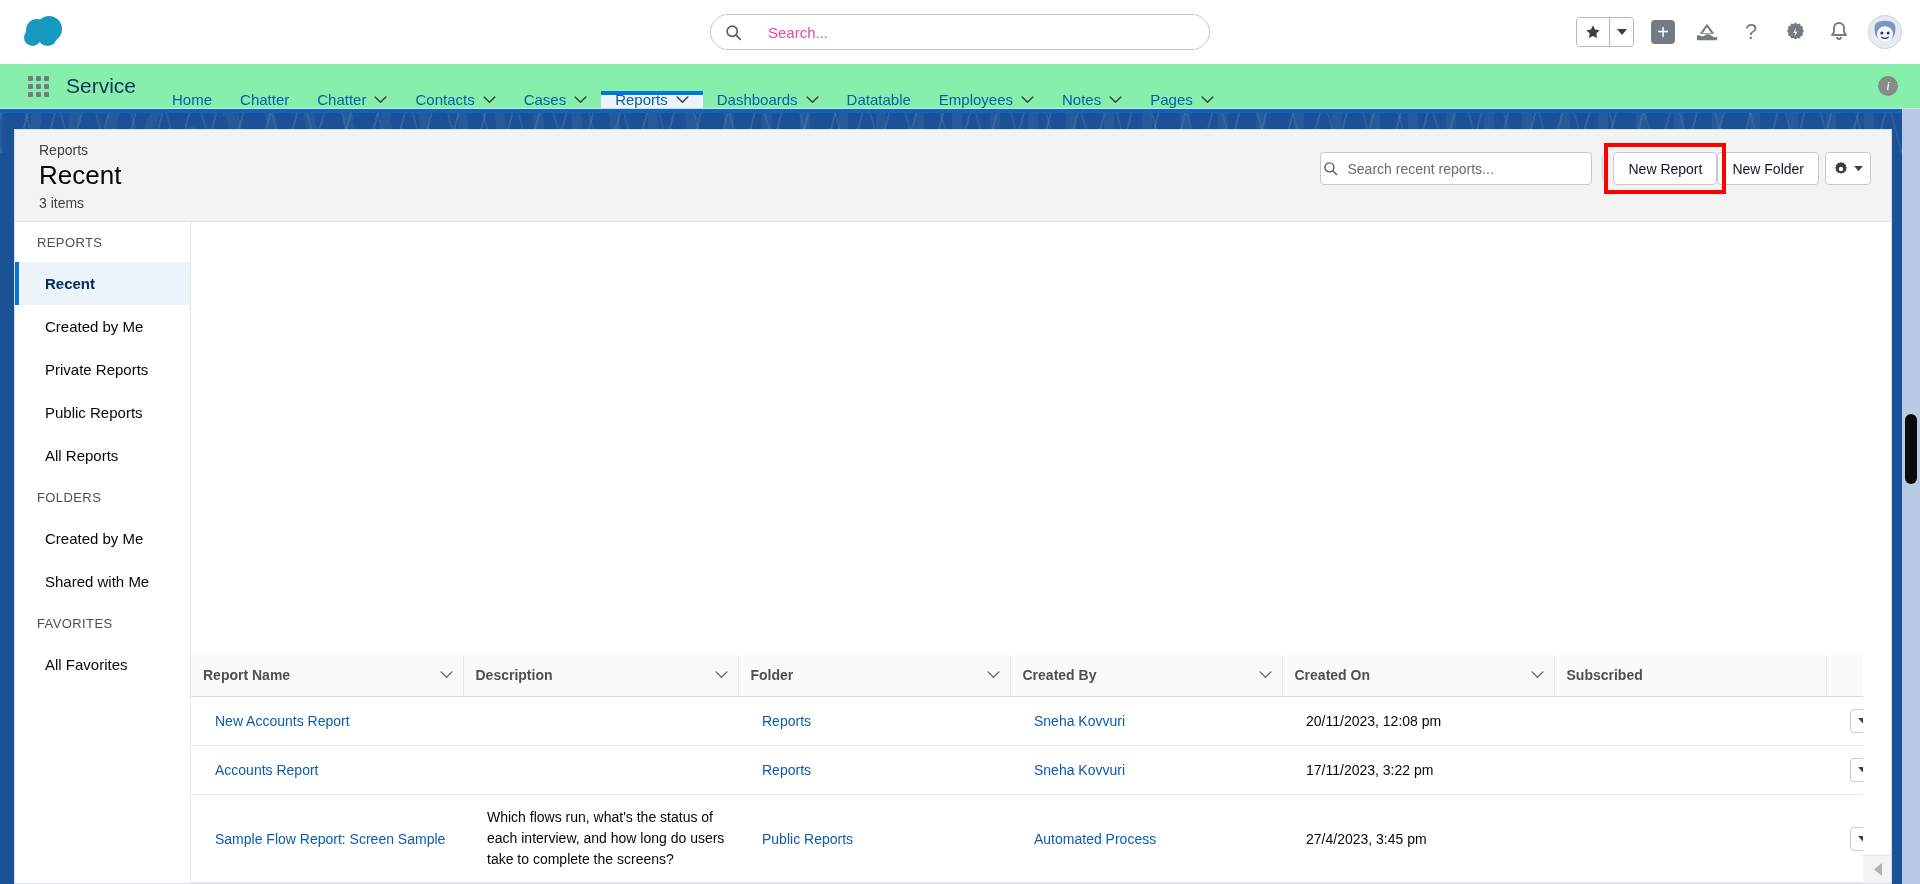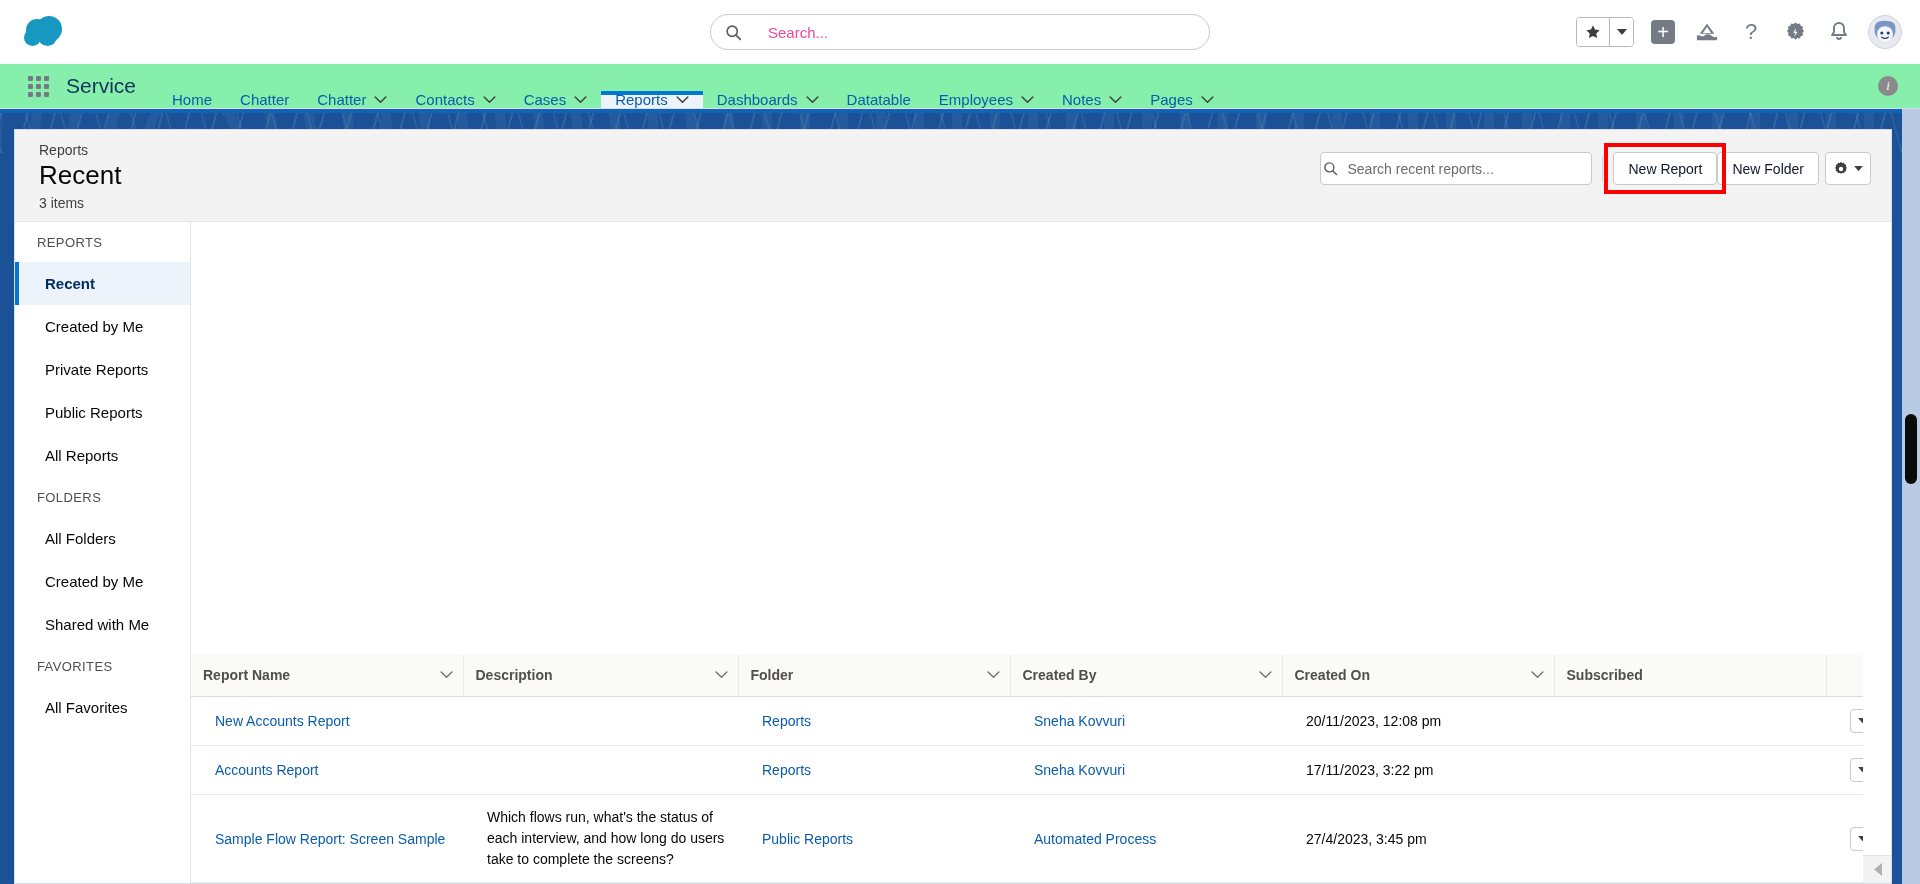--- a/index.html
+++ b/index.html
@@ -452,21 +452,20 @@
     <div class="card-body">
 
       <div class="sidebar" id="sidebar">
           <div class="side-group-title">REPORTS</div>
           <div class="side-item active">Recent</div>
           <div class="side-item">Created by Me</div>
           <div class="side-item">Private Reports</div>
           <div class="side-item">Public Reports</div>
           <div class="side-item">All Reports</div>
           <div class="side-group-title">FOLDERS</div>
-          <div class="side-item">All Folders</div>
           <div class="side-item">Created by Me</div>
           <div class="side-item">Shared with Me</div>
           <div class="side-group-title">FAVORITES</div>
           <div class="side-item">All Favorites</div>
         </div>
 
       <div class="table-area">
         <div class="table-scroll">
           <table>
             <colgroup>

